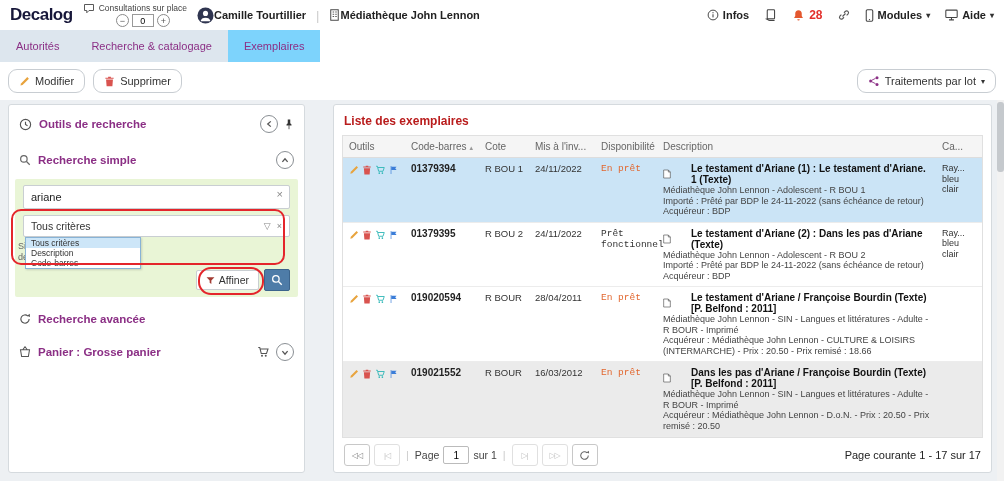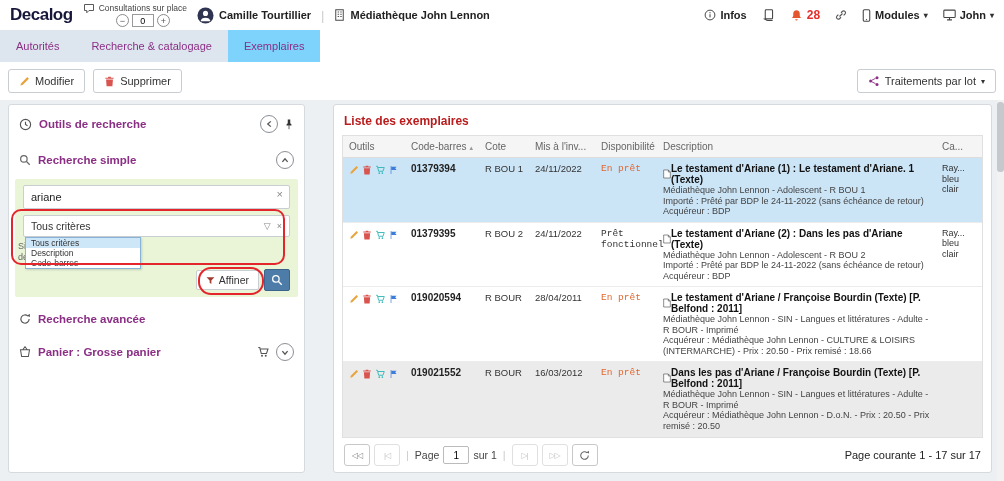--- a/index.html
+++ b/index.html
@@ -9,36 +9,36 @@
 
   
   .topbar { position:absolute; top:0; left:0; right:0; height:30px; display:flex; align-items:center; padding:0 10px; gap:10px; background:#fff; }
   .logo { font-size:17px; font-weight:bold; color:#17173a; letter-spacing:-0.5px; }
   .consult { display:flex; align-items:flex-start; gap:4px; }
   .consult-col { display:flex; flex-direction:column; align-items:center; }
   .consult-label { font-size:8.5px; color:#444; margin-bottom:1px; white-space:nowrap; }
   .stepper { display:flex; align-items:center; gap:3px; }
   .step-btn { width:13px; height:13px; border:1px solid #8a8a8a; border-radius:50%; background:#fff; font-size:9px; line-height:10px; text-align:center; color:#555; cursor:pointer; }
   .step-input { width:22px; height:13px; border:1px solid #999; font-size:9px; text-align:center; font-family:"Liberation Sans",sans-serif; }
-  .hdr-user, .hdr-lib { display:flex; align-items:center; gap:5px; font-weight:bold; font-size:11px; color:#222; }
+  .hdr-user, .hdr-lib { display:flex; align-items:center; font-weight:bold; font-size:11px; color:#222; }
   .hdr-sep { color:#ccc; font-size:13px; }
   .hdr-right { margin-left:auto; display:flex; align-items:center; gap:15px; }
   .hdr-item { display:flex; align-items:center; gap:4px; font-weight:bold; font-size:11px; color:#222; cursor:pointer; }
   .notif-count { color:#e3302c; font-weight:bold; font-size:12px; }
   .caret-sm { font-size:8px; color:#333; }
 
   
   .tabbar { position:absolute; top:30px; left:0; right:0; height:32px; background:#fff; }
   .tabs-inner { display:inline-flex; background:#dde6ee; height:32px; }
   .tab { padding:10px 16px 0 16px; color:#8b2f85; font-size:11px; cursor:pointer; white-space:nowrap; }
   .tab.active { background:#7dd3fc; }
 
   
   .toolbar { position:absolute; top:62px; left:0; right:0; height:38px; background:#fff; display:flex; align-items:center; padding:0 8px; gap:8px; }
-  .btn { display:inline-flex; align-items:center; gap:5px; border:1px solid #c8cdd2; border-radius:3px; background:#fff; padding:5px 10px; font-size:11px; color:#333; cursor:pointer; font-family:"Liberation Sans",sans-serif;text-align:center; }
+  .btn { display:inline-flex; align-items:center; gap:5px; border:1px solid #c8cdd2; border-radius:9px; background:#fff; padding:5px 10px; font-size:11px; color:#333; cursor:pointer; font-family:"Liberation Sans",sans-serif;text-align:center; }
   .btn-right { margin-left:auto; }
 
   
   .main { position:absolute; top:100px; left:0; right:0; bottom:0; background:#edf0f3; }
   .v-scrollbar { position:absolute; right:0; top:100px; bottom:0; width:7px; background:#f2f2f2; }
   .v-thumb { position:absolute; top:2px; right:0; width:7px; height:70px; background:#c5c9cd; border-radius:3px; }
 
   
   .sidebar { position:absolute; left:8px; top:4px; width:297px; bottom:8px; background:#fff; border:1px solid #d5dade; border-radius:3px; }
   .side-row { display:flex; align-items:center; gap:7px; padding:10px 10px 8px 10px; }
@@ -73,21 +73,21 @@
   .row { border-bottom:1px solid #ececec; background:#fff; }
   .row.selected { background:#cbe4f6; }
   .row.shaded { background:#ebebeb; }
   .cell { padding:5px 6px; font-size:9.5px; color:#333; }
   .tools-cell { display:flex; gap:3px; align-items:flex-start; padding-top:7px; }
   .ric { cursor:pointer; }
   .barcode { font-weight:bold; font-size:10px; color:#222; }
   .status { font-size:9.5px;font-family:Liberation Mono, monospace; }
   .st-loan { color:#e2672f; }
   .st-functional { color:#333; }
-  .desc-title-row { display:flex; align-items:center; gap:0;justify-content:flex-end; }
+  .desc-title-row { display:flex; align-items:center; gap:20px;justify-content:flex-end; }
   .desc-title { font-weight:bold; font-size:10px; color:#111; line-height:11px; }
   .detail-line { font-size:9px; color:#444; line-height:10.5px; }
   .note-row { display:flex; align-items:center; gap:4px; margin-top:3px; font-size:9px; color:#444; }
   .cat-cell { font-size:9px; line-height:10.5px; word-break:break-word; }
 
   .pagination { display:flex; align-items:center; gap:4px; padding:6px 10px; }
   .pgbtn { min-width:26px; height:22px; border:1px solid #c8c8c8; border-radius:3px; background:#fff; color:#888; font-size:8px; letter-spacing:-1px; display:flex; align-items:center; justify-content:center; cursor:pointer; font-family:"Liberation Sans",sans-serif; }
   .pgbtn.dis { color:#c5c5c5; border-color:#e0e0e0; }
   .pg-sep { color:#ccc; margin:0 2px; }
   .pg-label { font-size:10.5px; color:#444; }
@@ -182,21 +182,21 @@
       <span>Modules</span>
       <span class="caret-sm">▾</span>
     </div>
     <div class="hdr-item">
       <span>
         <svg width="13" height="12" viewBox="0 0 16 14">
             <rect x="1" y="1" width="14" height="9" rx="1" fill="none" stroke="#444" stroke-width="1.3"></rect>
             <path d="M5 13h6M8 10v3" fill="none" stroke="#444" stroke-width="1.3"></path>
           </svg>
       </span>
-      <span>John</span>
+      <span>Aide</span>
       <span class="caret-sm">▾</span>
     </div>
   </div>
 </header>
 
 <nav class="tabbar">
   <div class="tabs-inner">
     <div class="tab">Autorités</div>
     <div class="tab">Recherche &amp; catalogage</div>
     <div class="tab active">Exemplaires</div>

